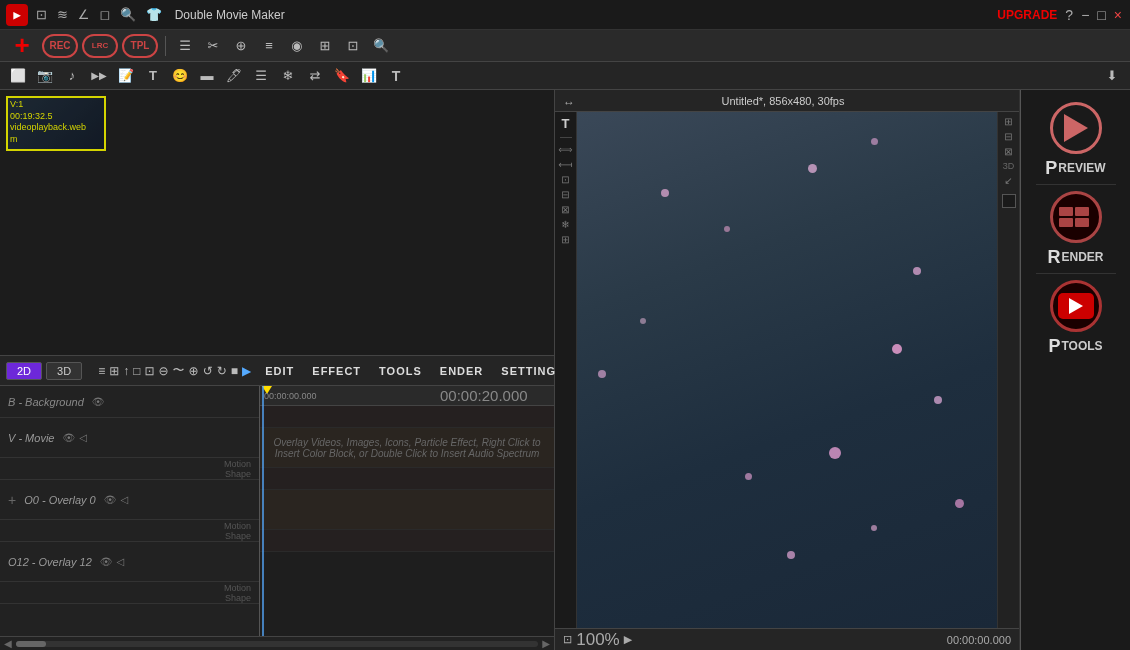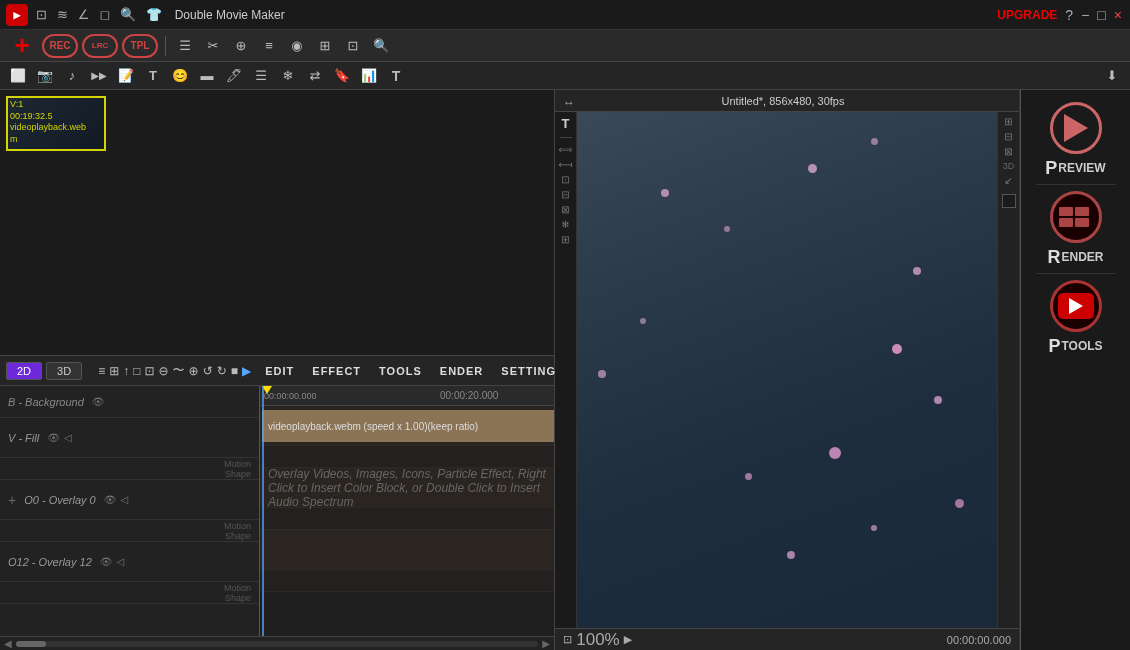--- a/index.html
+++ b/index.html
@@ -190,21 +190,21 @@
         <div id="track-labels">
 
           <div class="track-label" style="height:32px;">
             <span class="track-name bg">B - Background</span>
             <div class="track-icons">
               <span class="track-icon">👁</span>
             </div>
           </div>
 
           <div class="track-label" style="height:40px;">
-            <span class="track-name">V - Fill</span>
+            <span class="track-name">V - Movie</span>
             <div class="track-icons">
               <span class="track-icon">👁</span>
               <span class="track-icon">◁</span>
             </div>
           </div>
 
           <div style="height:22px;border-bottom:1px solid #333;display:flex;align-items:center;justify-content:flex-end;padding-right:8px;">
             <span style="font-size:9px;color:#555;text-align:right;">Motion<br>Shape</span>
           </div>
 
@@ -237,35 +237,30 @@
         <div id="track-content" style="flex:1;overflow:hidden;position:relative;">
 
           <div id="timeline-ruler" style="height:20px;background:#2a2a2a;border-bottom:1px solid #444;position:relative;display:flex;align-items:center;">
 
             <div style="position:absolute;left:0;top:0;width:100%;height:100%;display:flex;align-items:flex-end;">
               <div style="position:absolute;left:2px;top:0;display:flex;flex-direction:column;align-items:center;">
                 <div style="width:0;height:0;border-left:5px solid transparent;border-right:5px solid transparent;border-top:8px solid #ffdd00;"></div>
               </div>
             </div>
             <span style="position:absolute;left:4px;font-size:9px;color:#888;">00:00:00.000</span>
-            <span style="position:absolute;left:180px;font-size:10px;color:#888;">00:00:20.000</span>
-
-          </div>
-
-
-          <div class="track-row" style="height:40px;background:#2a2520;position:relative;">
-            <div style="position:absolute;left:2px;top:4px;background:#8B7355;height:32px;width:660px;display:flex;align-items:center;padding:0 6px;">
-              <span style="font-size:10px;color:#ddd;white-space:nowrap;">videoplayback.webm  (speed x 1.00)(keep ratio)</span>
-            </div>
-          </div>
+            <span style="position:absolute;left:180px;font-size:15px;color:#888;">00:00:20.000</span>
+
+          </div>
+
+
 
           <div style="height:22px;background:#252020;border-bottom:1px solid #2a2a2a;"></div>
 
           <div class="track-row" style="height:40px;background:#2a2520;">
-            <span class="track-placeholder" style="font-size:12px;color:#666;font-style:italic;padding:4px 8px;">Overlay Videos, Images, Icons, Particle Effect, Right Click to Insert Color Block, or Double Click to Insert Audio Spectrum</span>
+            <span class="track-placeholder" style="font-size:10px;color:#666;font-style:italic;padding:4px 8px;text-align:center;">Overlay Videos, Images, Icons, Particle Effect, Right Click to Insert Color Block, or Double Click to Insert Audio Spectrum</span>
           </div>
 
           <div style="height:22px;background:#252020;border-bottom:1px solid #2a2a2a;"></div>
 
           <div class="track-row" style="height:40px;background:#2a2520;"></div>
 
           <div style="height:22px;background:#252020;border-bottom:1px solid #2a2a2a;"></div>
 
           <div style="position:absolute;left:2px;top:0;width:2px;height:100%;background:#5af;opacity:0.7;z-index:5;"></div>
         </div>

